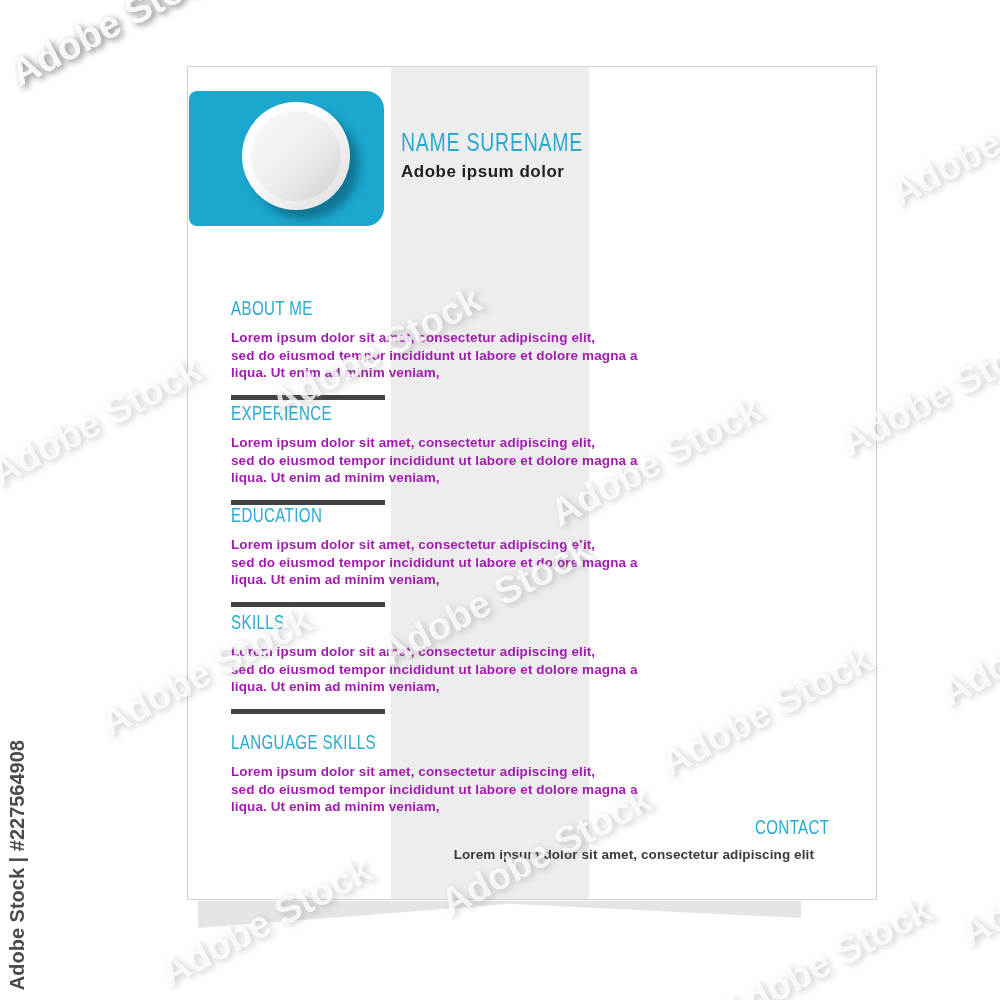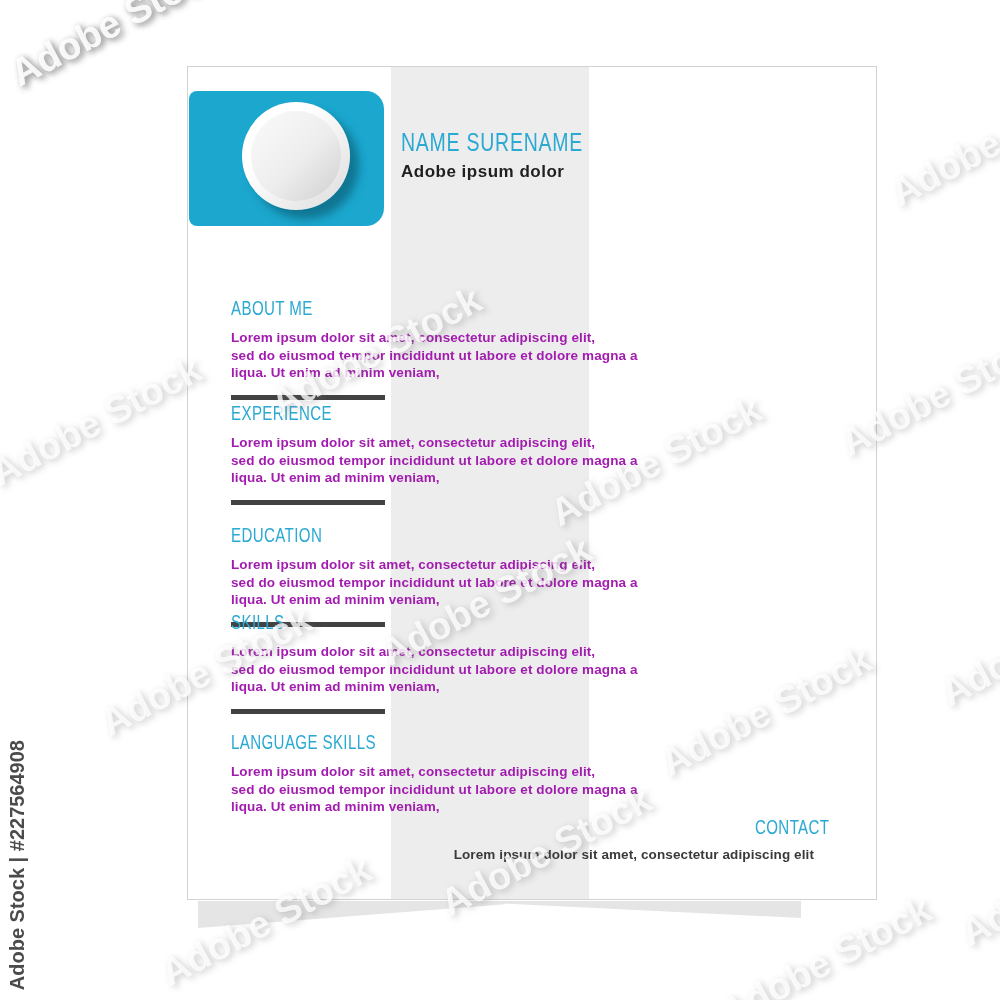--- a/index.html
+++ b/index.html
@@ -36,21 +36,21 @@
     position:absolute;left:213px;top:60px;font-size:26px;font-weight:400;
     color:#2aa9d3;letter-spacing:1px;white-space:nowrap;
     transform:scaleX(0.75);transform-origin:0 50%;
   }
   .tagline{
     position:absolute;left:213px;top:95px;font-size:17px;font-weight:700;
     color:#1f1f1f;letter-spacing:0.5px;white-space:nowrap;
   }
   
   .sec{position:absolute;left:43px;width:445px;margin-top:18px;}
-  .sec-0{top:211px}.sec-1{top:316px}.sec-2{top:438px}.sec-3{top:525px}.sec-4{top:645px}
+  .sec-0{top:211px}.sec-1{top:316px}.sec-2{top:418px}.sec-3{top:525px}.sec-4{top:645px}
   .sec-title{
     font-size:21px;font-weight:400;color:#2aa9d2;letter-spacing:0.5px;
     white-space:nowrap;display:inline-block;
     transform:scaleX(0.72);transform-origin:0 50%;
   }
   .sec-body{
     margin-top:9px;font-size:13.5px;font-weight:700;line-height:17.5px;
     color:#a21caf;letter-spacing:0.1px;white-space:pre-line;
   }
   .divider{margin-top:13px;width:154px;height:5px;background:#424242;}

